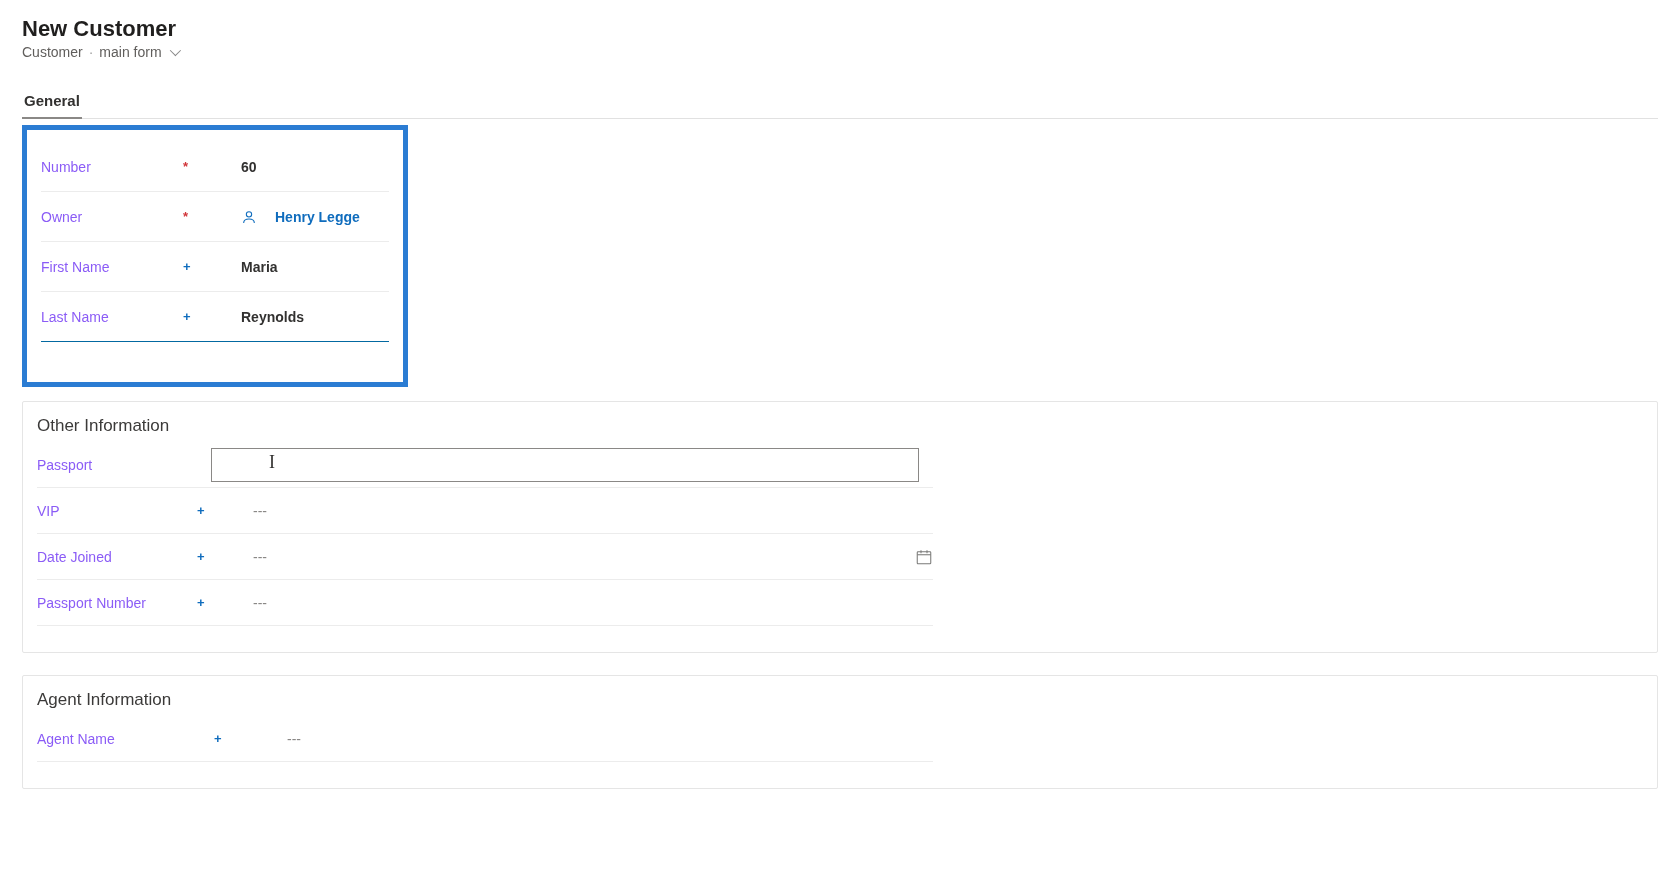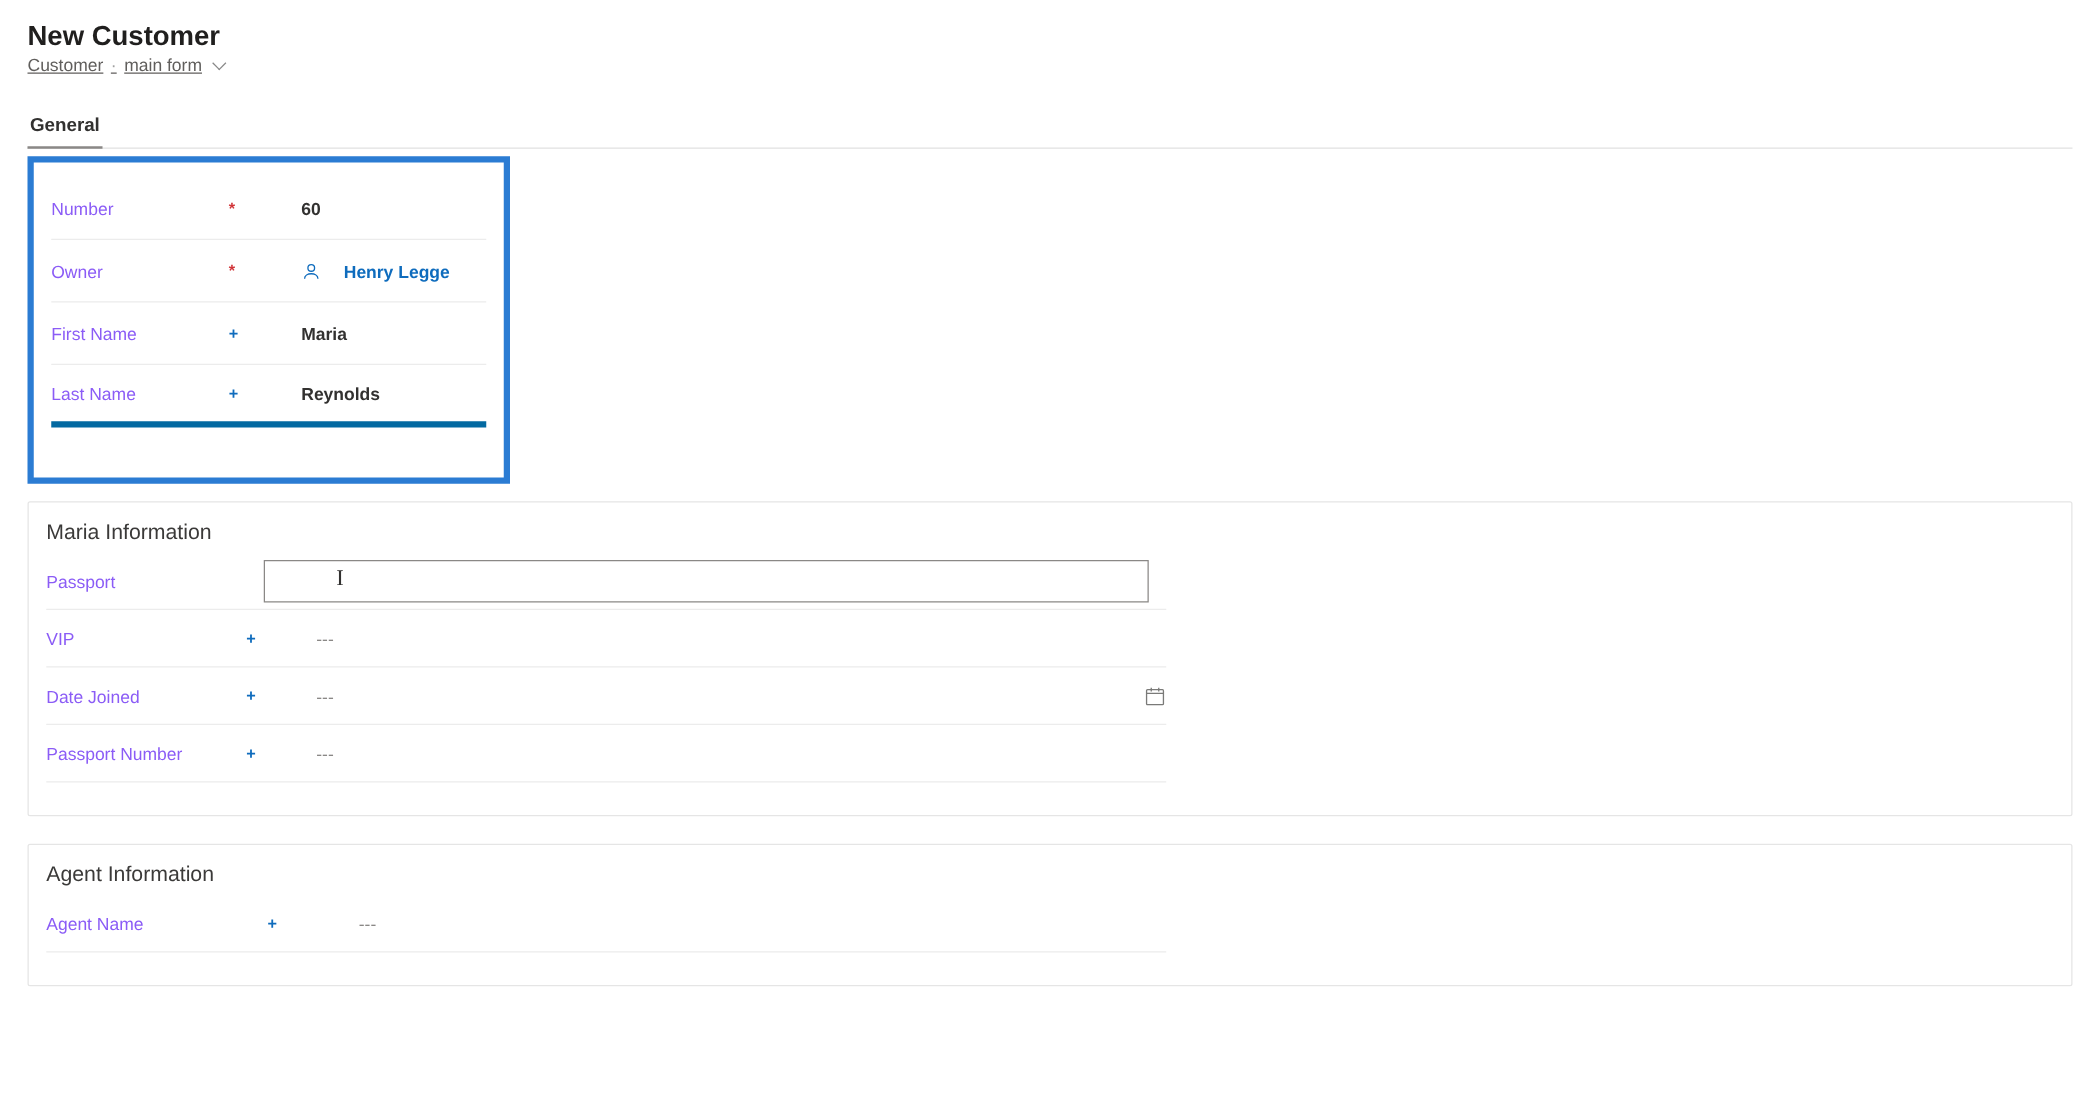--- a/index.html
+++ b/index.html
@@ -21,21 +21,20 @@
     color: #201f1e;
     margin: 0 0 2px 0;
   }
   .breadcrumb {
     color: #605e5c;
     font-size: 14px;
     display: flex;
     align-items: center;
     gap: 6px;
     margin-bottom: 26px;
-    text-decoration: underline;
   }
   .breadcrumb .dot { color: #a0a0a0; }
   .chevron-down {
     display: inline-block;
     width: 8px;
     height: 8px;
     border-right: 1.5px solid #888;
     border-bottom: 1.5px solid #888;
     transform: rotate(45deg) translateY(-2px);
     margin-left: 2px;
@@ -212,30 +211,30 @@
         </span>
       </div>
     </div>
 
     <div class="field-row">
       <div class="field-label">First Name</div>
       <div class="field-indicator ind-recommended">+</div>
       <div class="field-value">Maria</div>
     </div>
 
-    <div class="field-row" style="border-bottom:5px solid #0369a1;">
+    <div class="field-row" style="border-bottom:1px solid #0369a1;">
       <div class="field-label">Last Name</div>
       <div class="field-indicator ind-recommended">+</div>
       <div class="field-value">Reynolds</div>
     </div>
 
   </div>
 
   <div class="section-wrap inner-pad wide-rows">
-    <div class="section-title">Maria Information</div>
+    <div class="section-title">Other Information</div>
 
     <div class="field-row">
       <div class="field-label">Passport</div>
       <div class="field-indicator"></div>
       <div style="flex:1;display:flex;align-items:center;position:relative;">
         <input class="text-input" type="text" value="" style="">
         <span class="cursor-ibeam" style="position:absolute;left:8px;">I</span>
       </div>
     </div>
 

